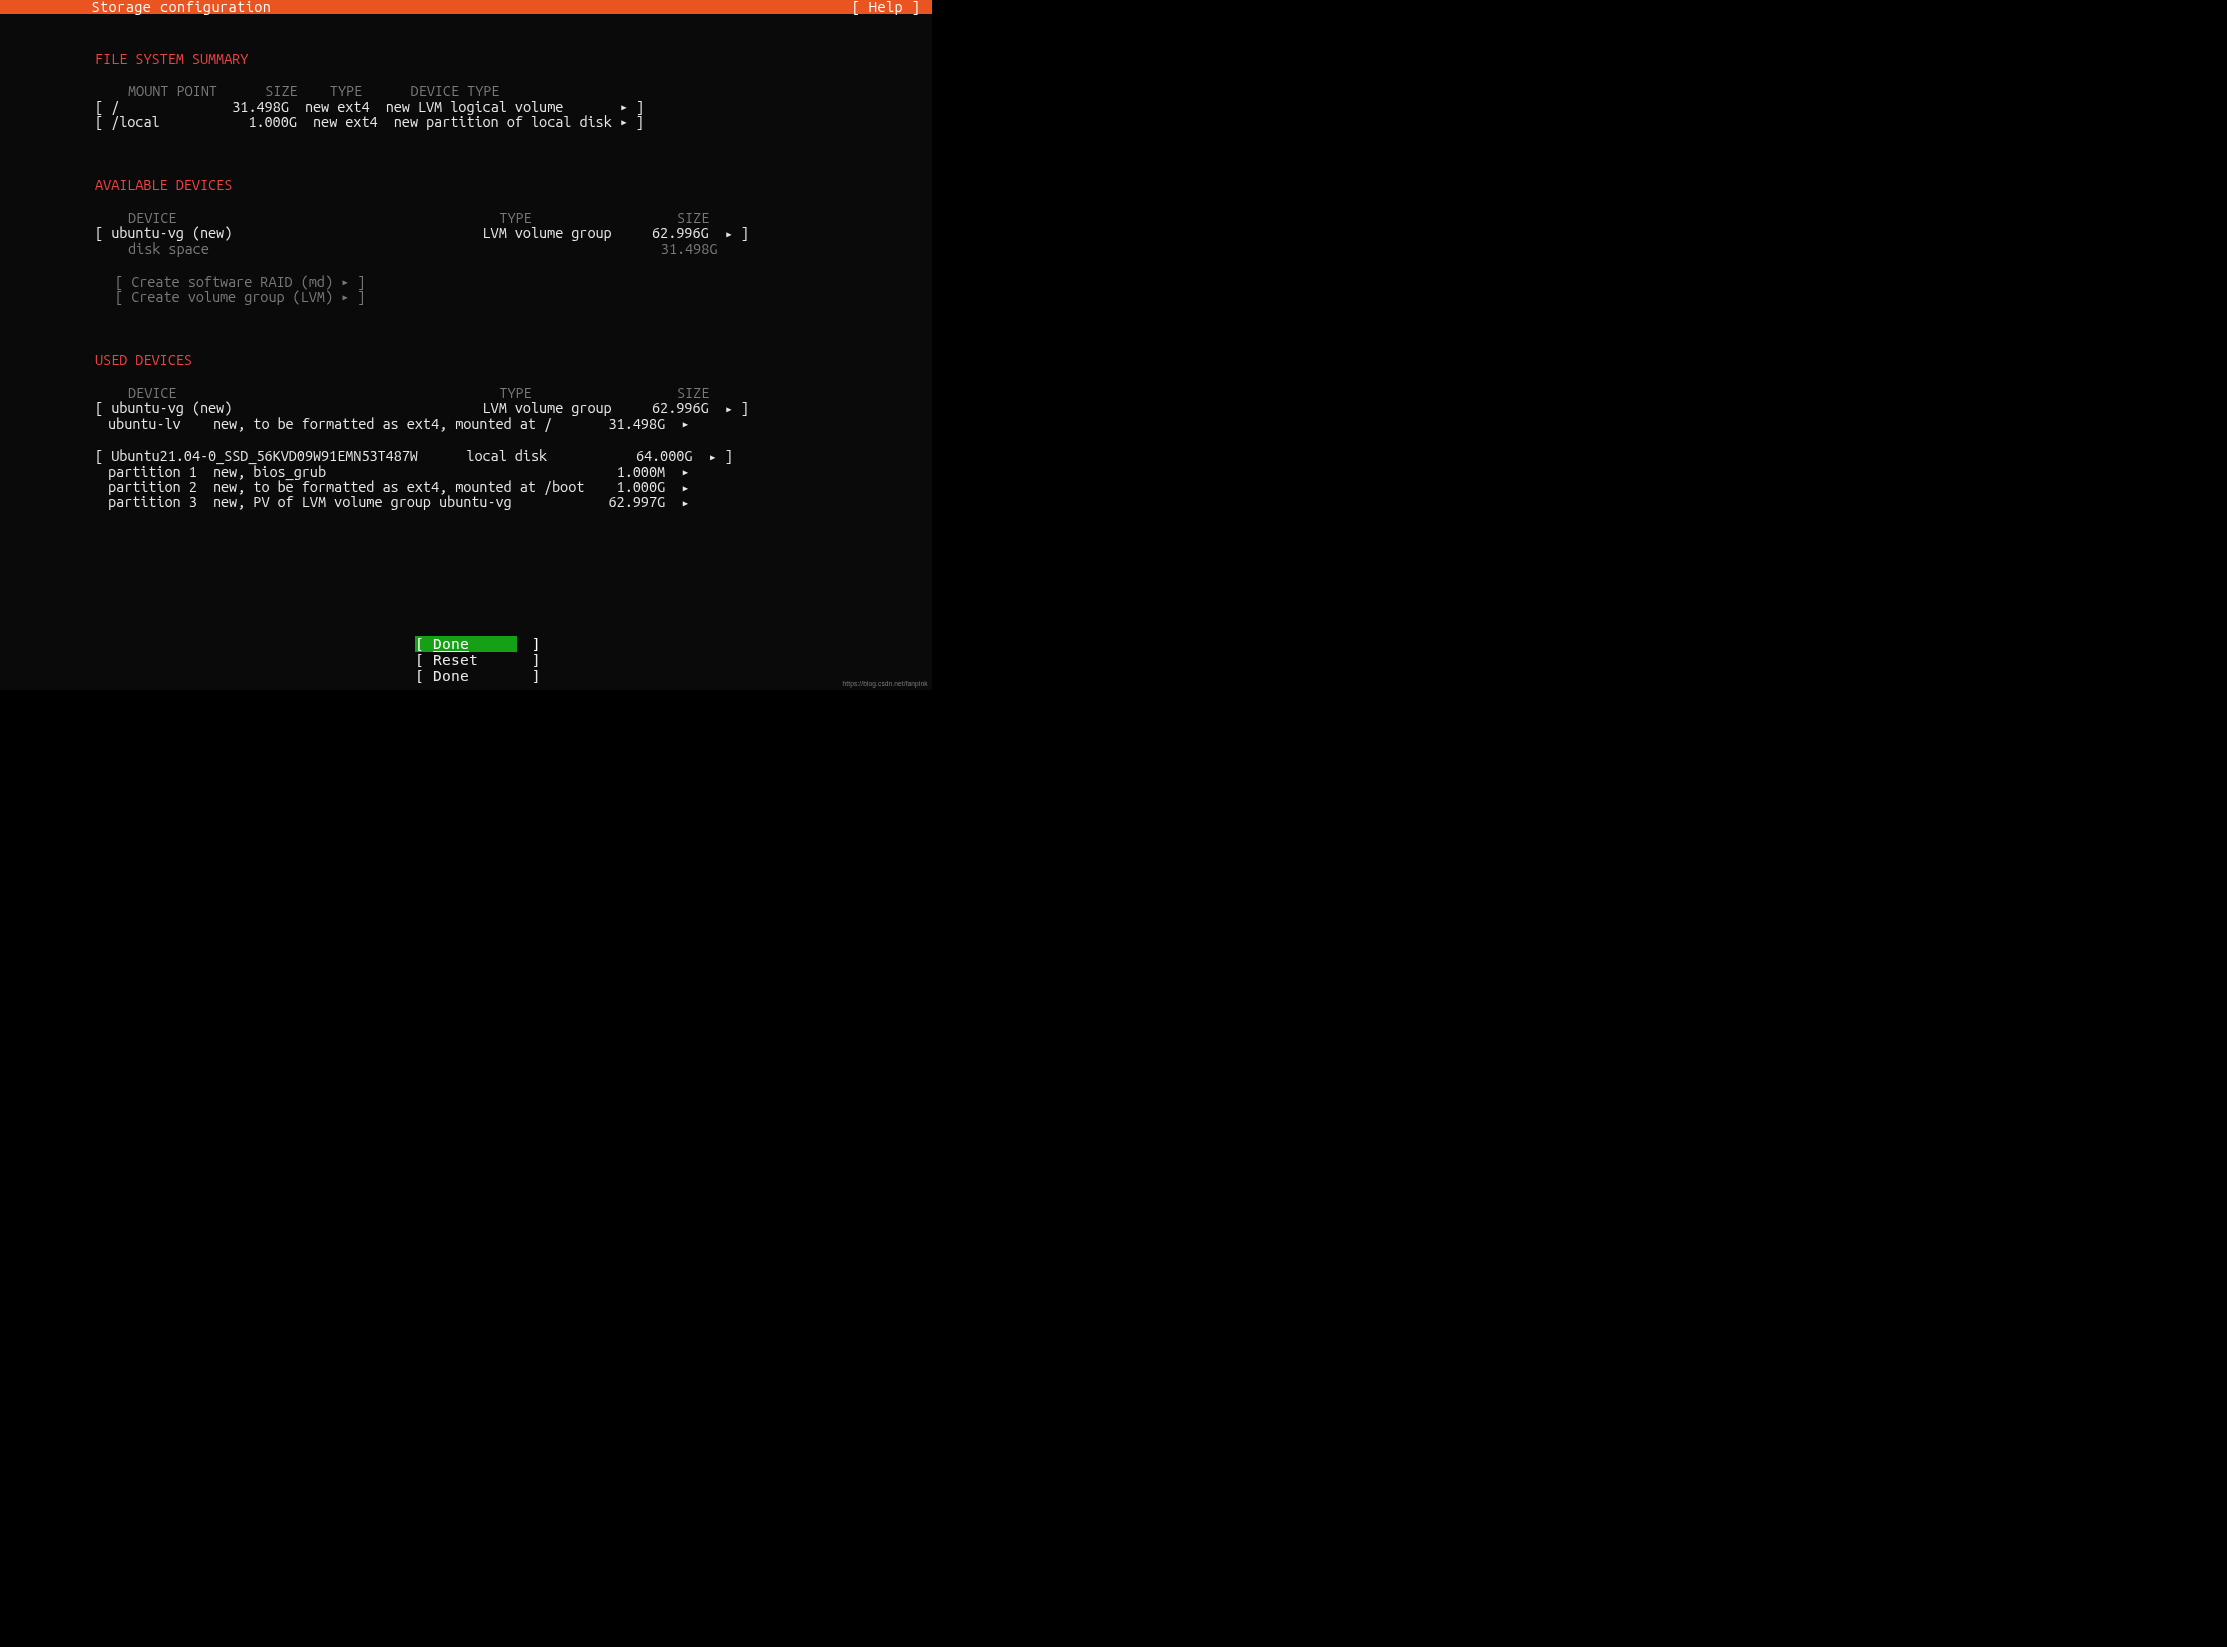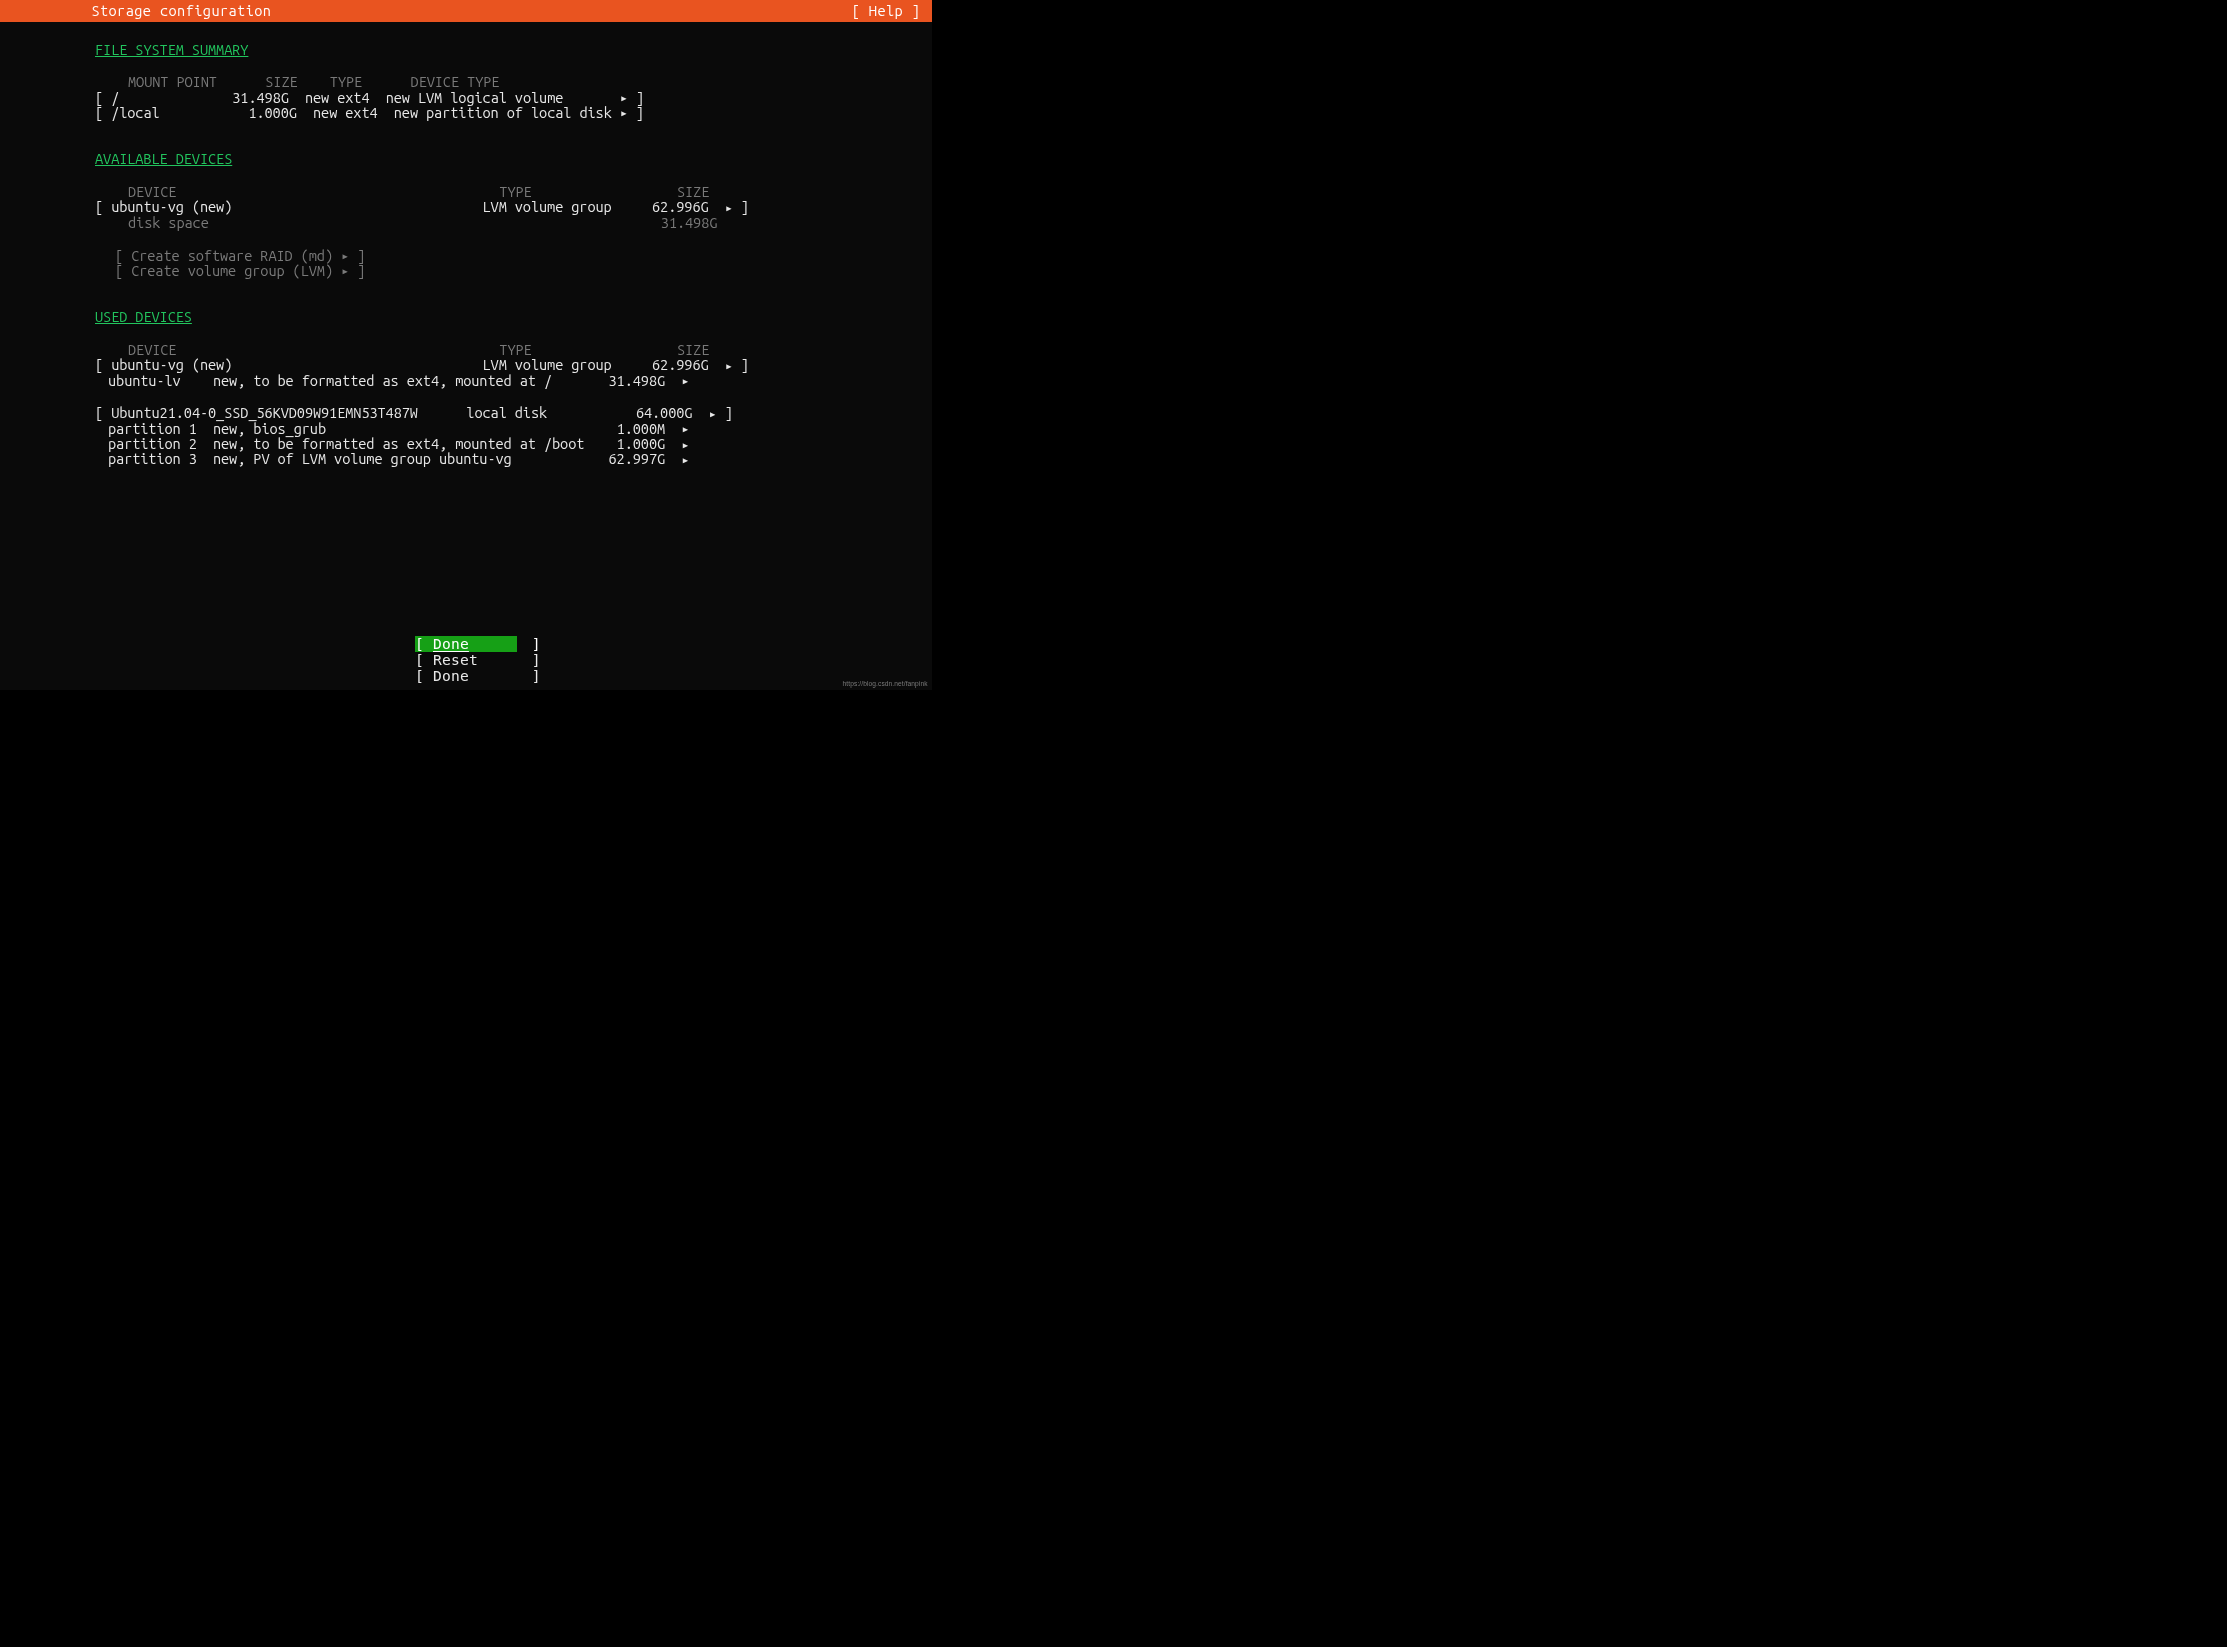--- a/index.html
+++ b/index.html
@@ -14,40 +14,39 @@
   }
   .screen {
     width: 932px;
     height: 690px;
     position: relative;
     background: #0a0a0a;
   }
   .header-bar {
     background: #e95420;
     color: #fff;
-    height: 22px;
+    height: 14px;
     display: flex;
     align-items: center;
     justify-content: space-between;
     padding: 0 11.7px 0 4.4px;
     font-size: 14.6px;
     letter-spacing: 0.4px;
   }
   .header-title { padding-left: 87px; }
   .help-btn { white-space: pre; }
   .content {
     padding: 17.5px 0 0 95px;
     width: 685px;
   }
   .section-heading {
-    color: #22c55e;
+    color: #ef4444;
     font-weight: 400;
-    margin-top: 2px;
+    margin-top: 19px;
     letter-spacing: 0.4px;
-    text-decoration: underline;
   }
   .idt { padding-left: 13px; }
   .dim   { color: #7a7a7a; margin-left: 20px; }
   pre.row, .row {
     font-family: inherit;
     font-size: 14.6px;
     white-space: pre;
     line-height: 1.05;
     letter-spacing: -0.1px;
   }

